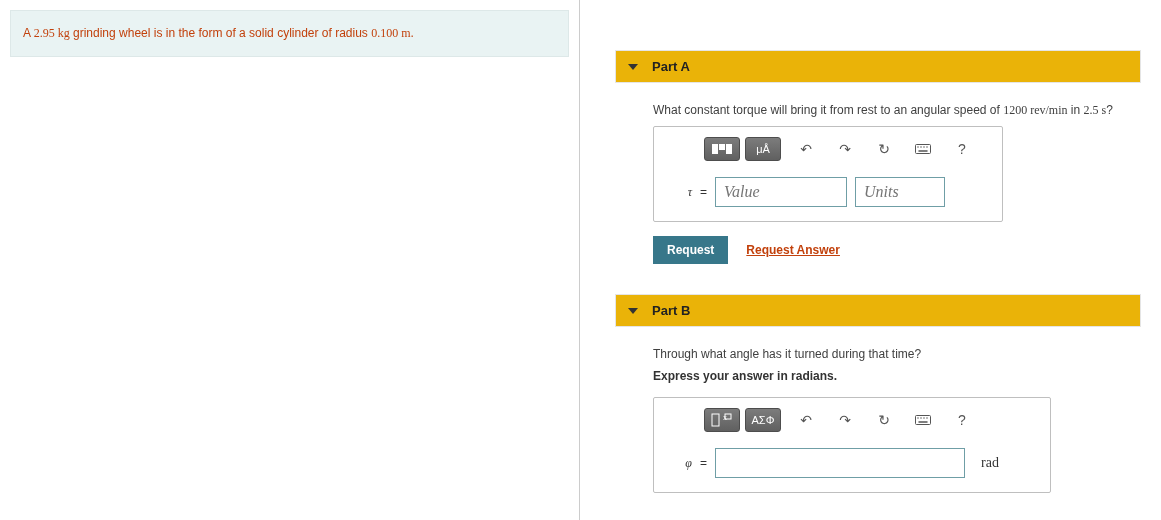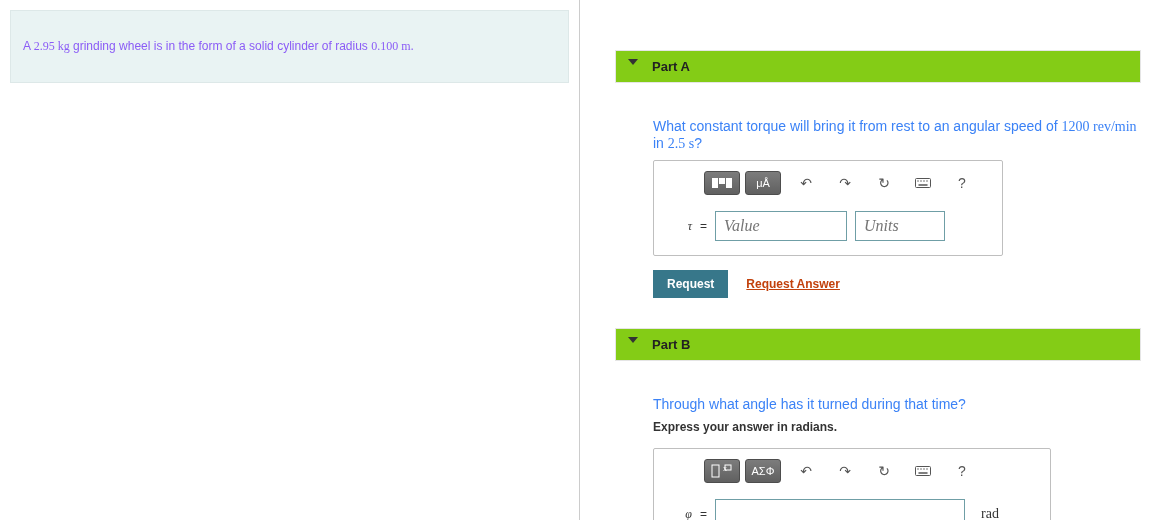--- a/index.html
+++ b/index.html
@@ -18,55 +18,55 @@
     height: 100%;
   }
   .left-col {
     width: 580px;
     padding: 10px 10px 0 10px;
     border-right: 1px solid #ccc;
   }
   .problem-box {
     background: #e9f3f3;
     border: 1px solid #dde8e8;
-    padding: 28px 12px;
-    font-size: 12px;
-    color: #8b5cf6;
+    padding: 15px 12px;
+    font-size: 12px;
+    color: #c2410c;
   }
   .problem-box .mass, .problem-box .radius { font-family: Georgia, serif; }
   .right-col {
     flex: 1;
     padding: 50px 20px 0 35px;
     overflow: hidden;
   }
   .section {
     margin-bottom: 30px;
   }
   .section-header {
-    background: #84cc16;
+    background: #eab308;
     border: 1px solid #e5e5e5;
     padding: 8px 12px;
     display: flex;
-    align-items: flex-start;
+    align-items: center;
     gap: 14px;
-    margin-bottom: 35px;
+    margin-bottom: 20px;
   }
   .caret-down {
     width: 0; height: 0;
     border-left: 5px solid transparent;
     border-right: 5px solid transparent;
     border-top: 6px solid #333;
   }
   .section-title {
     font-weight: bold;
     font-size: 13px;
     color: #222;
   }
   .body-pad { padding-left: 38px; }
-  .question { font-size: 14px; margin-bottom: 8px; color:#3b82f6;margin-top:9px;}
+  .question { font-size: 12px; margin-bottom: 8px; color:#404040;margin-top:9px;}
   .question .serif { font-family: Georgia, serif; }
   .express { font-weight: bold; font-size: 12px; margin-bottom: 14px;}
   .answer-panel {
     border: 1px solid #bfbfbf;
     background: #fff;
     border-radius: 2px;
     padding: 10px 14px 14px 14px;
     width: 350px;
   }
   .toolbar {

